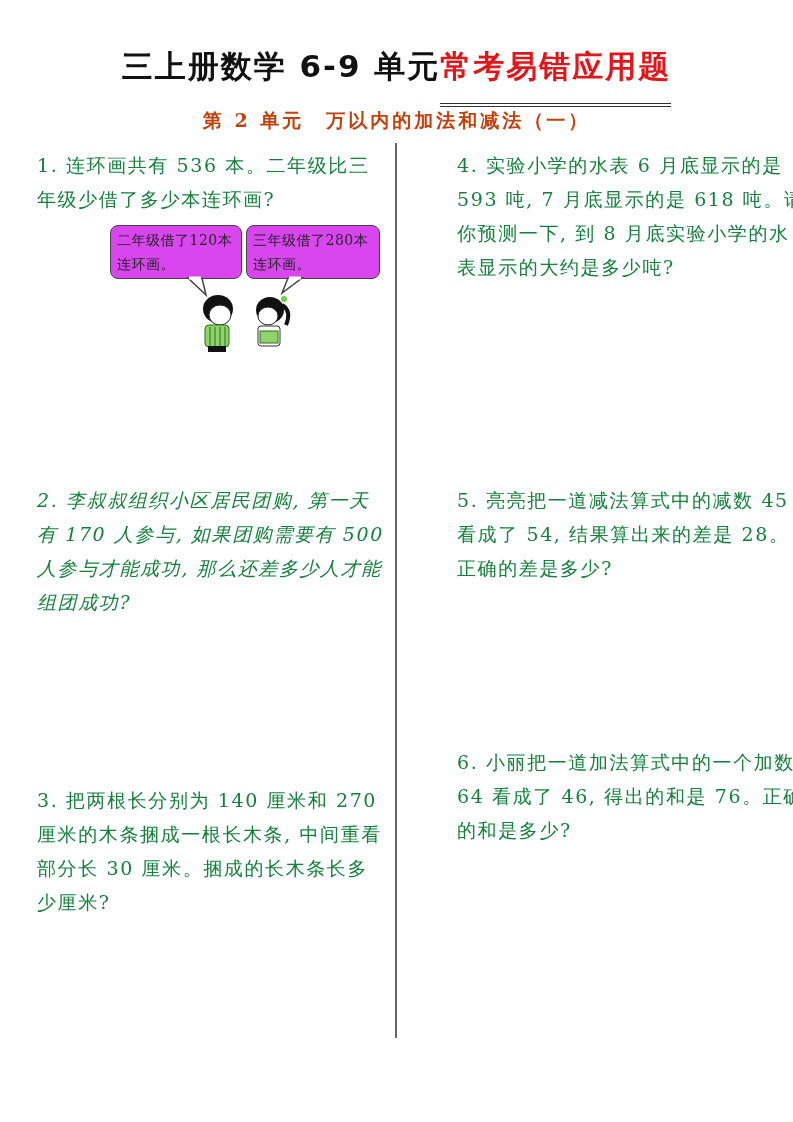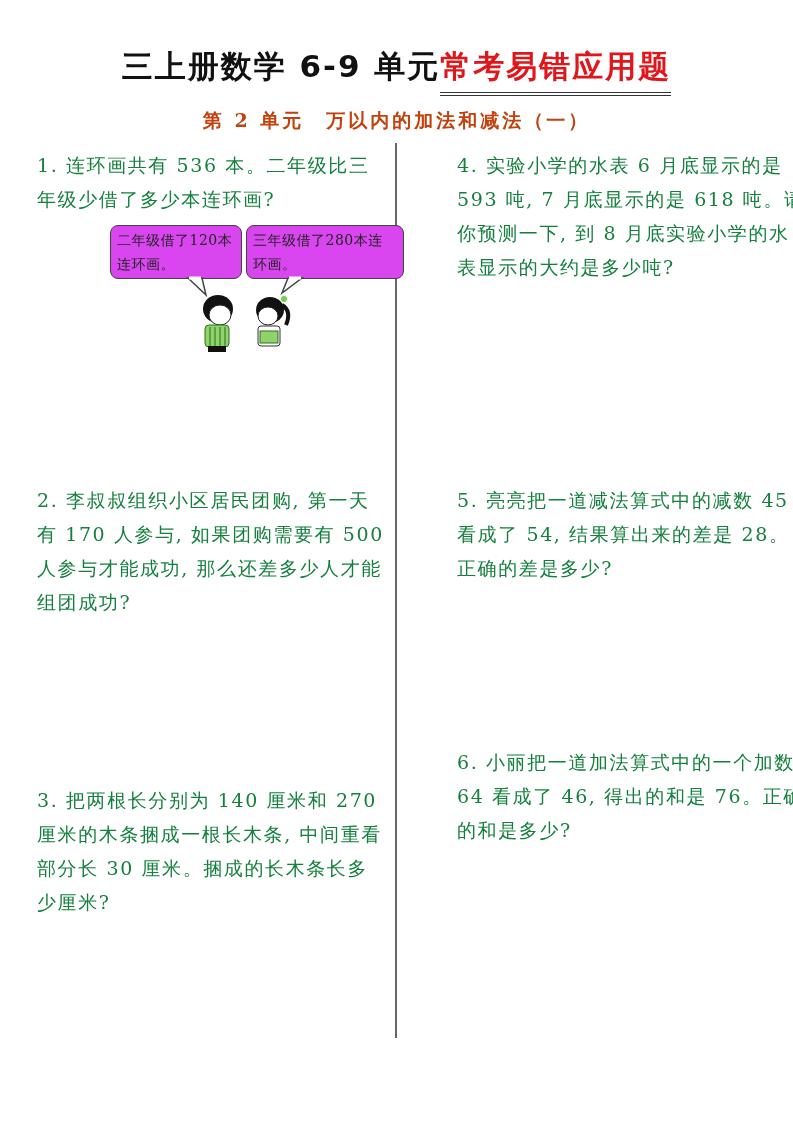--- a/index.html
+++ b/index.html
@@ -1,34 +1,34 @@
 <!DOCTYPE html>
 <html><head>
 <meta charset="utf-8">
 <style>
   html, body { margin: 0; padding: 0; background: #ffffff; }
   body { width: 793px; height: 1122px; position: relative; overflow: hidden;
          font-family: "DejaVu Serif", "Liberation Serif", serif; color: #222; }
   .title { position: absolute; top: 46px; left: 0; width: 793px; text-align: center;
            font-size: 31px; font-weight: bold; letter-spacing: 2px; color: #111;
            font-family: "DejaVu Sans", "Liberation Sans", sans-serif; }
-  .title .red { color: #e0161b; border-bottom: 4px double #333; padding-bottom: 8px; }
+  .title .red { color: #e0161b; border-bottom: 4px double #333; padding-bottom: 19px; }
   .subtitle { position: absolute; top: 108px; left: 0; width: 793px; text-align: center;
               font-size: 19px; font-weight: bold; letter-spacing: 3px; color: #c2410c;
               font-family: "DejaVu Serif", serif; }
   .divider { position: absolute; left: 395px; top: 143px; width: 1.5px; height: 895px; background: #666; }
   .q { position: absolute; font-size: 19px; line-height: 34px; letter-spacing: 1.6px; color: #15803d; }
   .q.left { left: 37px; width: 350px; }
   .q.right { left: 409px; width: 352px; margin-left: 48px; }
   .illus { position: absolute; left: 110px; top: 225px; width: 280px; height: 130px; }
   .bubble { position: absolute; top: 0; height: 54px; border: 1.5px solid #444; border-radius: 8px;
             background: #d946ef; font-size: 14px; line-height: 24px; padding: 2px 6px; box-sizing: border-box;
             color: #222; letter-spacing: 0.5px; }
   .bubble.b1 { left: 0; width: 132px; }
-  .bubble.b2 { left: 136px; width: 158px; }
+  .bubble.b2 { left: 136px; width: 134px; }
 </style>
 </head>
 <body>
 
 <div class="title">
   <span>三上册数学 6-9 单元</span><span class="red">常考易错应用题</span>
 </div>
 
 <div class="subtitle">第 2 单元　万以内的加法和减法（一）</div>
 
@@ -57,21 +57,21 @@
 
     <ellipse cx="160" cy="85" rx="14" ry="13" fill="#111"></ellipse>
     <ellipse cx="158" cy="91" rx="10" ry="9" fill="#fff" stroke="#222" stroke-width="1"></ellipse>
     <path d="M172,80 q10,6 4,20" stroke="#111" stroke-width="4" fill="none"></path>
     <circle cx="174" cy="74" r="3" fill="#6fcf4a"></circle>
     <rect x="148" y="101" width="22" height="20" rx="3" fill="#fff" stroke="#333" stroke-width="1"></rect>
     <rect x="150" y="106" width="18" height="12" fill="#8fd36a" stroke="#2b6e1f" stroke-width="1"></rect>
   </svg>
 </div>
 
-<div class="q left" style="top:483px;">2. 李叔叔组织小区居民团购, 第一天有 170 人参与, 如果团购需要有 500 人参与才能成功, 那么还差多少人才能组团成功?</div>
+<div class="q left" style="top:483px;font-style:italic;">2. 李叔叔组织小区居民团购, 第一天有 170 人参与, 如果团购需要有 500 人参与才能成功, 那么还差多少人才能组团成功?</div>
 
 <div class="q left" style="top:783px;">3. 把两根长分别为 140 厘米和 270 厘米的木条捆成一根长木条, 中间重看部分长 30 厘米。捆成的长木条长多少厘米?</div>
 
 <div class="q right" style="top:148px;">4. 实验小学的水表 6 月底显示的是 593 吨, 7 月底显示的是 618 吨。请你预测一下, 到 8 月底实验小学的水表显示的大约是多少吨?</div>
 
 <div class="q right" style="top:483px;">5. 亮亮把一道减法算式中的减数 45 看成了 54, 结果算出来的差是 28。正确的差是多少?</div>
 
 <div class="q right" style="top:745px;">6. 小丽把一道加法算式中的一个加数 64 看成了 46, 得出的和是 76。正确的和是多少?</div>
 
 </body></html>

